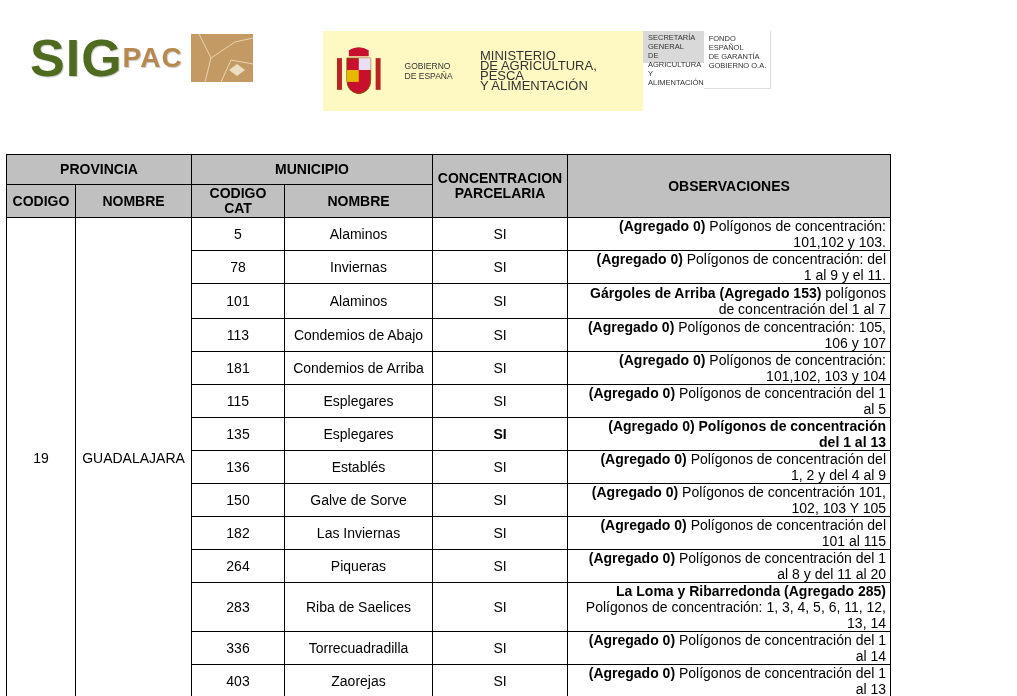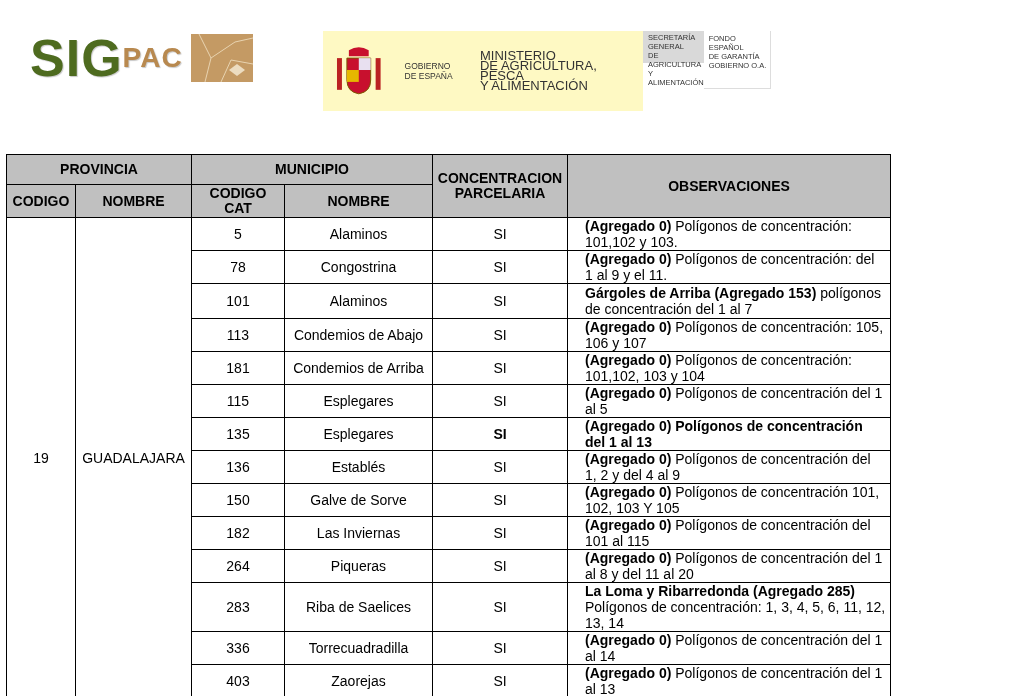--- a/index.html
+++ b/index.html
@@ -14,21 +14,21 @@
   .gov-t1 { font-size:8.5px; line-height:10px; color:#333; margin-left:22px; width:70px; }
   .gov-t2 { font-size:13px; line-height:10px; color:#333; margin-left:6px; }
   .gov-right { width:128px; height:70px; display:flex; flex-direction:row; }
   .gov-grey { background:#d9d9d9; height:30px; font-size:7.5px; line-height:9px; color:#333; padding:2px 0 0 5px; }
   .gov-white { background:#fff; height:38px; font-size:7.5px; line-height:9px; color:#333; padding:3px 0 16px 5px; border-right:1px solid #ddd; border-bottom:1px solid #ddd; }
 
   table.main { position:absolute; left:6px; top:154px; width:885px; border-collapse:collapse; font-size:14px; }
   table.main th, table.main td { border:1.5px solid #000; padding:0 4px; }
   table.main th { background:#c0c0c0; font-weight:bold; text-align:center; font-size:14px; line-height:15px; }
   table.main td { text-align:center; height:30px; }
-  table.main td.obs { text-align:left; line-height:16px; padding-left:17px; }
+  table.main td.obs { text-align:right; line-height:16px; padding-left:17px; }
   .b { font-weight:bold; }
   tr.h1 th { height:29px; }
   tr.h2 th { height:32px; }
 </style>
 </head>
 <body>
 
 <div class="logo-sigpac">
   <span class="sig">SIG</span>
     <span class="pac">PAC</span>
@@ -101,21 +101,21 @@
       <tr>
         <td rowspan="14">19</td>
         <td rowspan="14">GUADALAJARA</td>
         <td>5</td>
         <td>Alaminos</td>
         <td>SI</td>
         <td class="obs"><span class="b">(Agregado 0)</span><span> Polígonos de concentración: 101,102 y 103.</span></td>
       </tr>
       <tr>
         <td>78</td>
-        <td>Congostrina</td>
+        <td>Inviernas</td>
         <td>SI</td>
         <td class="obs"><span class="b">(Agregado 0)</span><span> Polígonos de concentración: del 1 al 9 y el 11.</span></td>
       </tr>
       <tr>
         <td style="height:34px">101</td>
         <td>Alaminos</td>
         <td>SI</td>
         <td class="obs"><span class="b">Gárgoles de Arriba (Agregado 153)</span><span> polígonos de concentración del 1 al 7</span></td>
       </tr>
       <tr>

